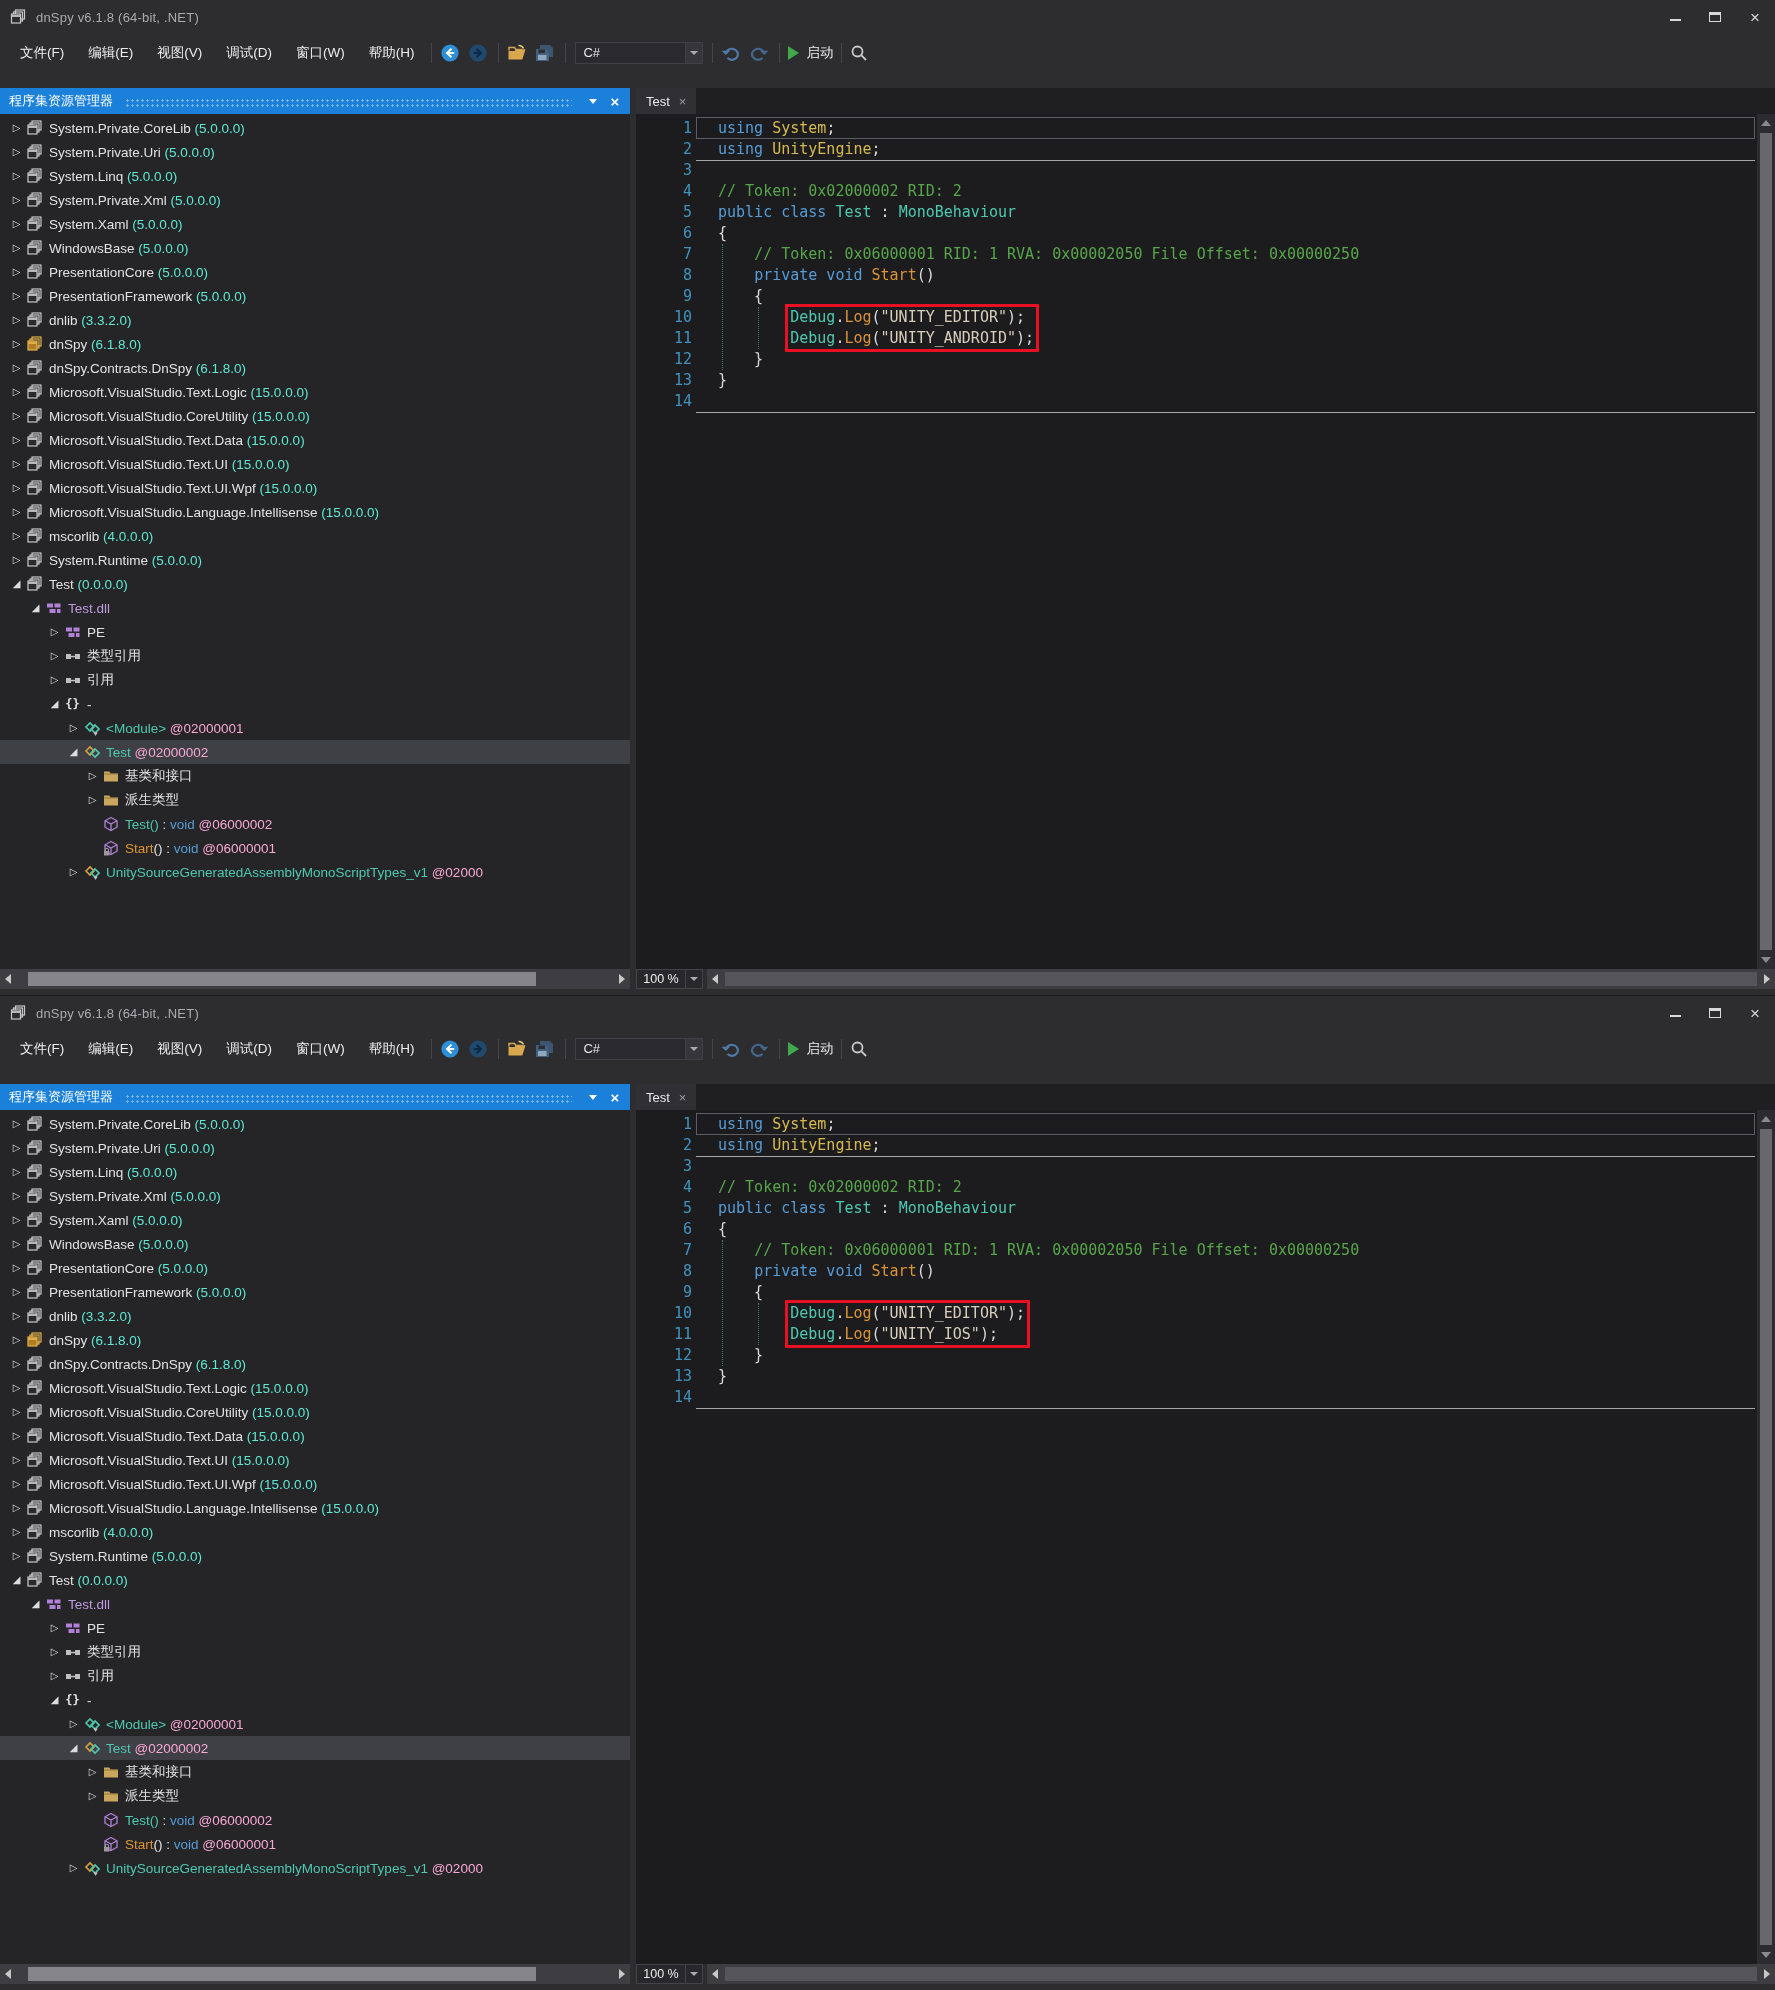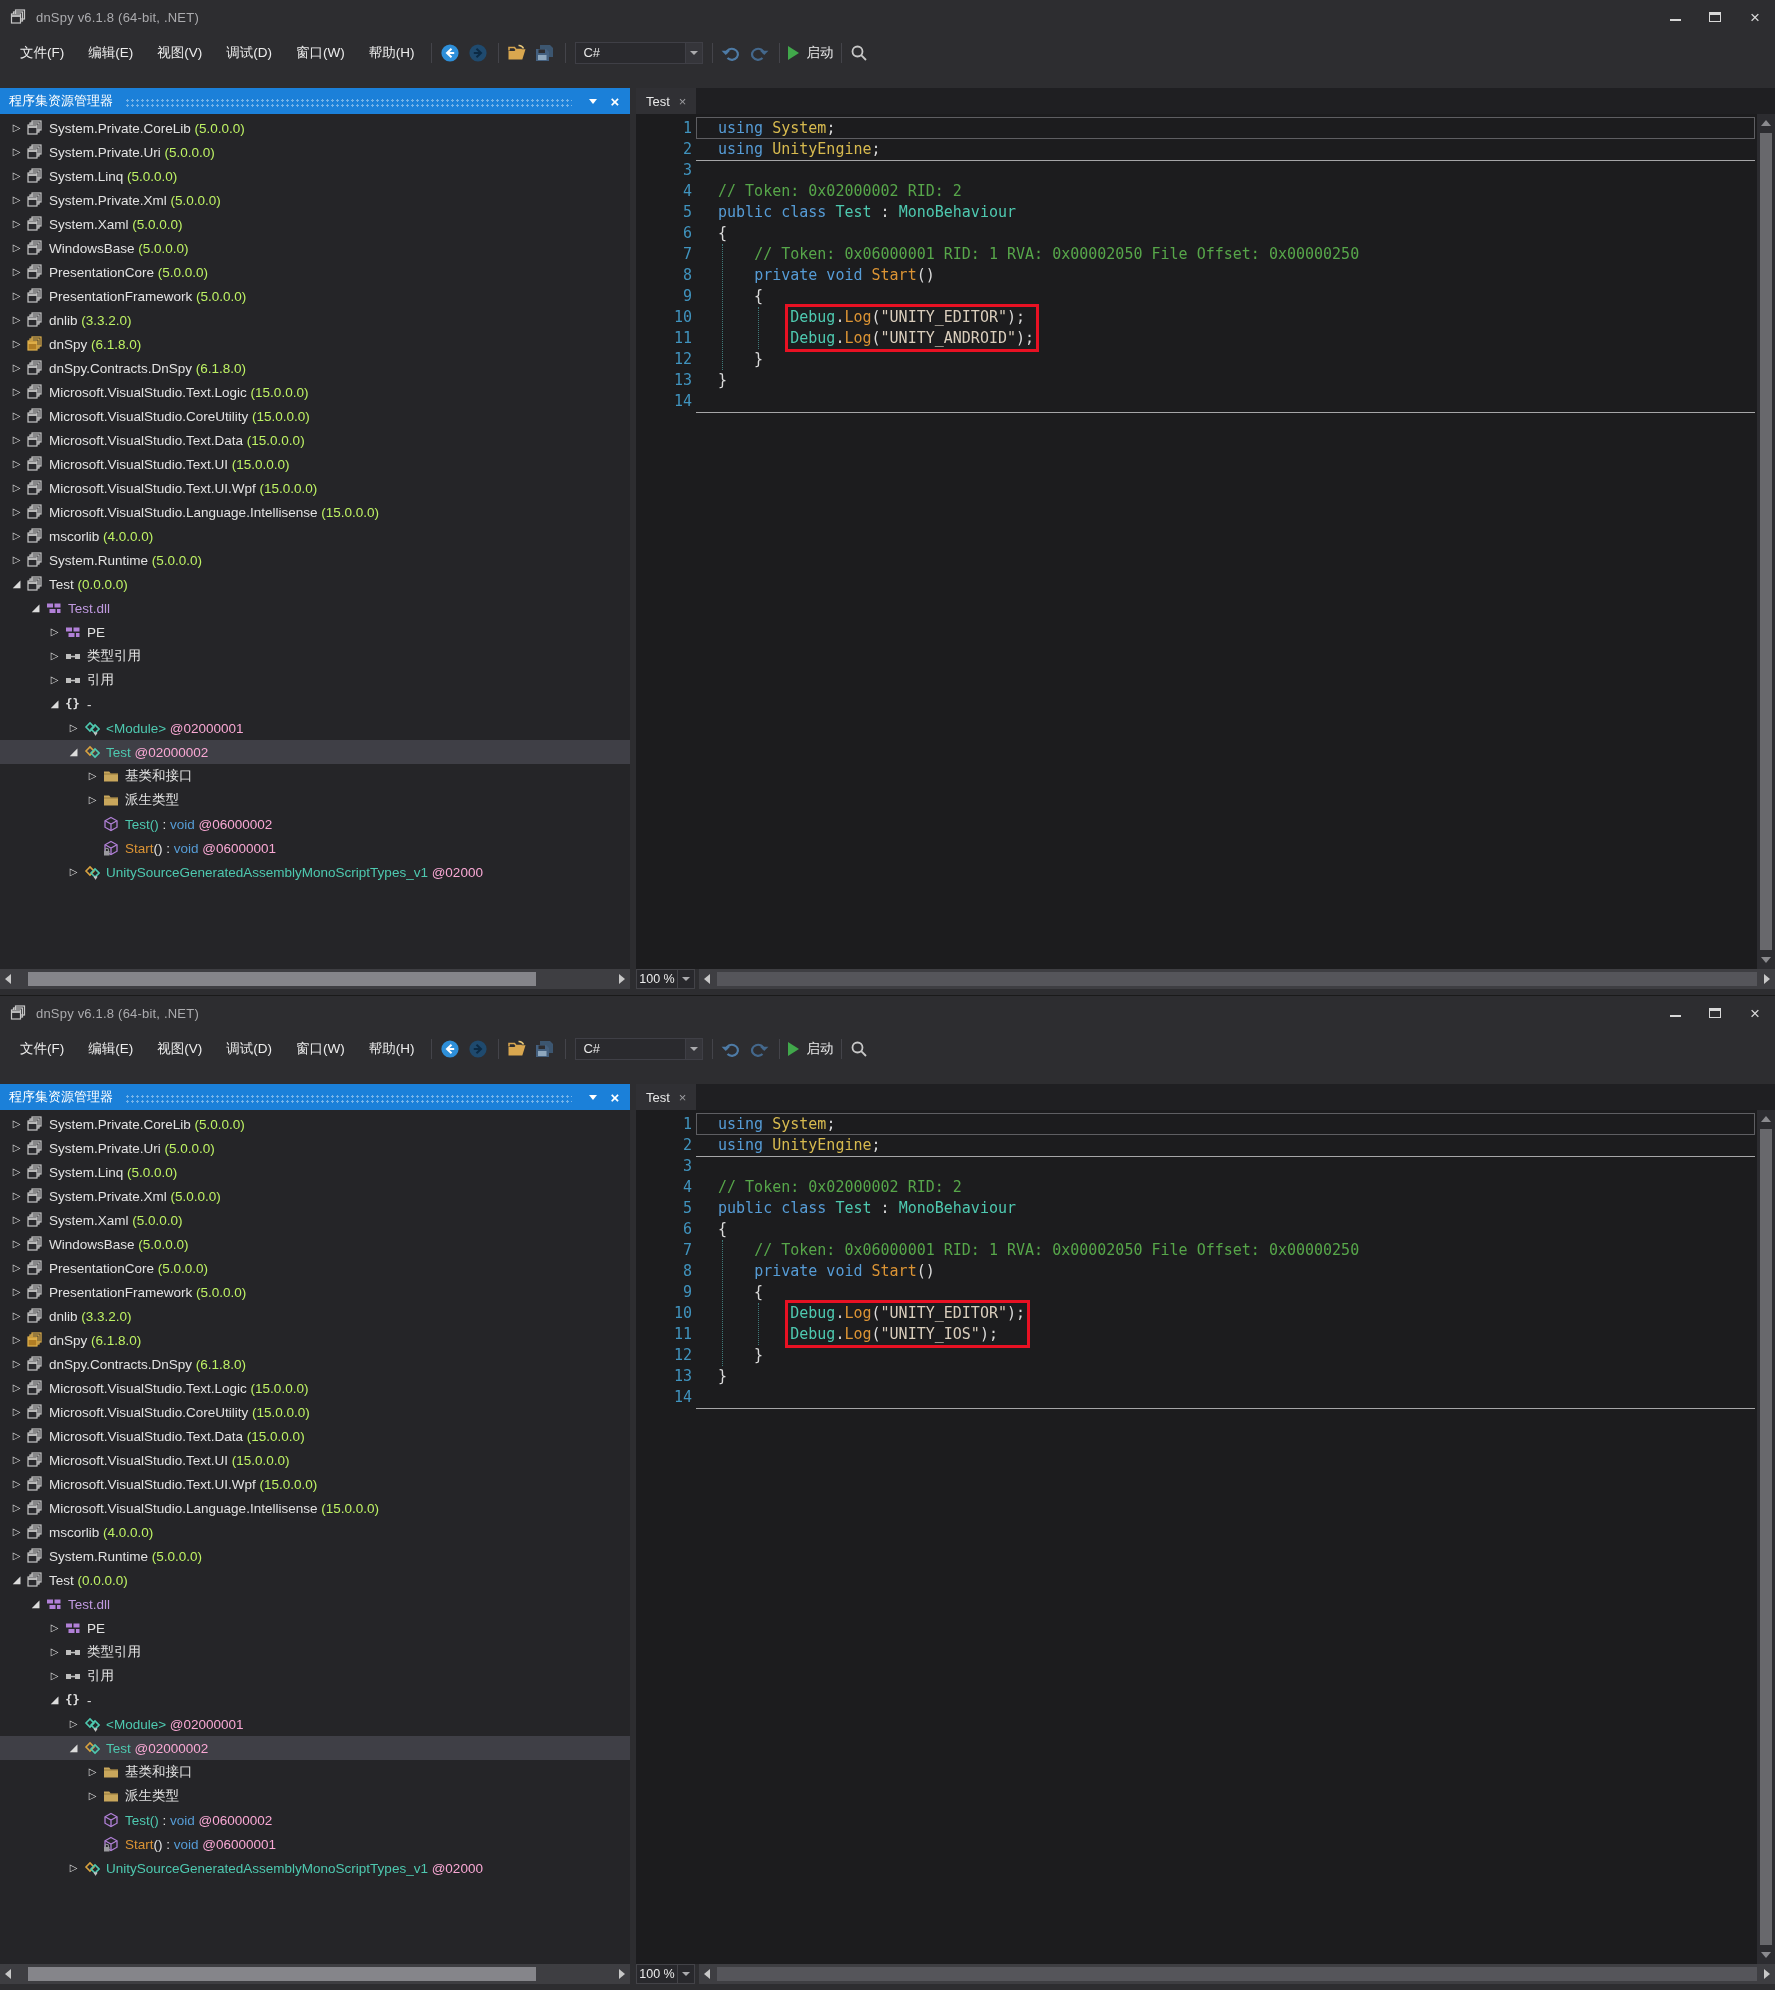--- a/index.html
+++ b/index.html
@@ -49,21 +49,21 @@
   .caret-down-w { width:0; height:0; border-left:4px solid transparent; border-right:4px solid transparent; border-top:5px solid #FFF; }
   .ph-close { font-size:15px; font-weight:bold; }
 
   .tree { flex:1; overflow:hidden; padding-top:2px; font-size:13.5px; color:#E2E2E2; }
   .trow { height:24px; display:flex; align-items:center; white-space:nowrap; }
   .trow.selected { background:var(--sel,#3F3F46); }
   .expander { width:17px; flex:0 0 auto; text-align:center; font-size:10px; color:#DCDCDC; line-height:1; }
   .ticon { width:17px; height:16px; flex:0 0 auto; margin:0 6px 0 1px; display:inline-flex; align-items:center; justify-content:center; }
   .tlabel { white-space:pre; }
   .sg-t  { color:#E2E2E2; }
-  .sg-v  { color:#bef264;margin-top:34px; }
+  .sg-v  { color:#5eead4;margin-top:34px; }
   .sg-ty { color:#4EC9B0; }
   .sg-tk { color:#f9a8d4; }
   .sg-kw { color:#569CD6; }
   .sg-me { color:#DC9434; }
   .sg-m  { color:#C09AE0; }
 
   
   .hscroll { height:20px; flex:0 0 auto; background:#3E3E42; display:flex; align-items:center; }
   .sarrow { width:16px; height:100%; display:flex; align-items:center; justify-content:center; flex:0 0 auto; }
   .tri-left  { width:0; height:0; border-top:5px solid transparent; border-bottom:5px solid transparent; border-right:6px solid #C8C8C8; }
@@ -89,21 +89,21 @@
   .c-pl { color:#DADADA; } .c-kw { color:#569CD6; } .c-ns { color:#D7BA4F; }
   .c-ty { color:#4EC9B0; } .c-me { color:#DC9434; } .c-st { color:#D9CDBC; }
   .c-cm { color:#57A64A; }
   .caret-box { position:absolute; left:60px; right:2px; height:22px; border:1px solid #5E5E62; }
   .code-sep  { position:absolute; left:60px; right:2px; height:0; border-top:1px solid #A6A6A8; }
   .iguide { position:absolute; width:0; border-left:1px dotted #3F7B7B; }
   .redbox { position:absolute; border:3px solid var(--red,#E81123); }
 
   
   .ebottom { height:20px; flex:0 0 auto; display:flex; align-items:stretch; background:#2D2D30; }
-  .zoombox { width:42px; background:#28282C; border:1px solid #434348; color:#ECECEC; font-size:12.5px; display:flex; align-items:center; justify-content:center; }
+  .zoombox { width:50px; background:#28282C; border:1px solid #434348; color:#ECECEC; font-size:12.5px; display:flex; align-items:center; justify-content:center; }
   .zoomdrop { width:17px; background:#28282C; border:1px solid #434348; border-left:0; display:flex; align-items:center; justify-content:center; }
   .hscroll2 { flex:1; margin-left:4px; background:#3E3E42; display:flex; align-items:center; }
   .htrack2 { flex:1; height:100%; position:relative; }
   .hthumb2 { position:absolute; left:2px; right:2px; top:3px; bottom:3px; background:#55555A; }
 </style>
 </head>
 <body>
 
 <div id="windows">
   <section class="window">

